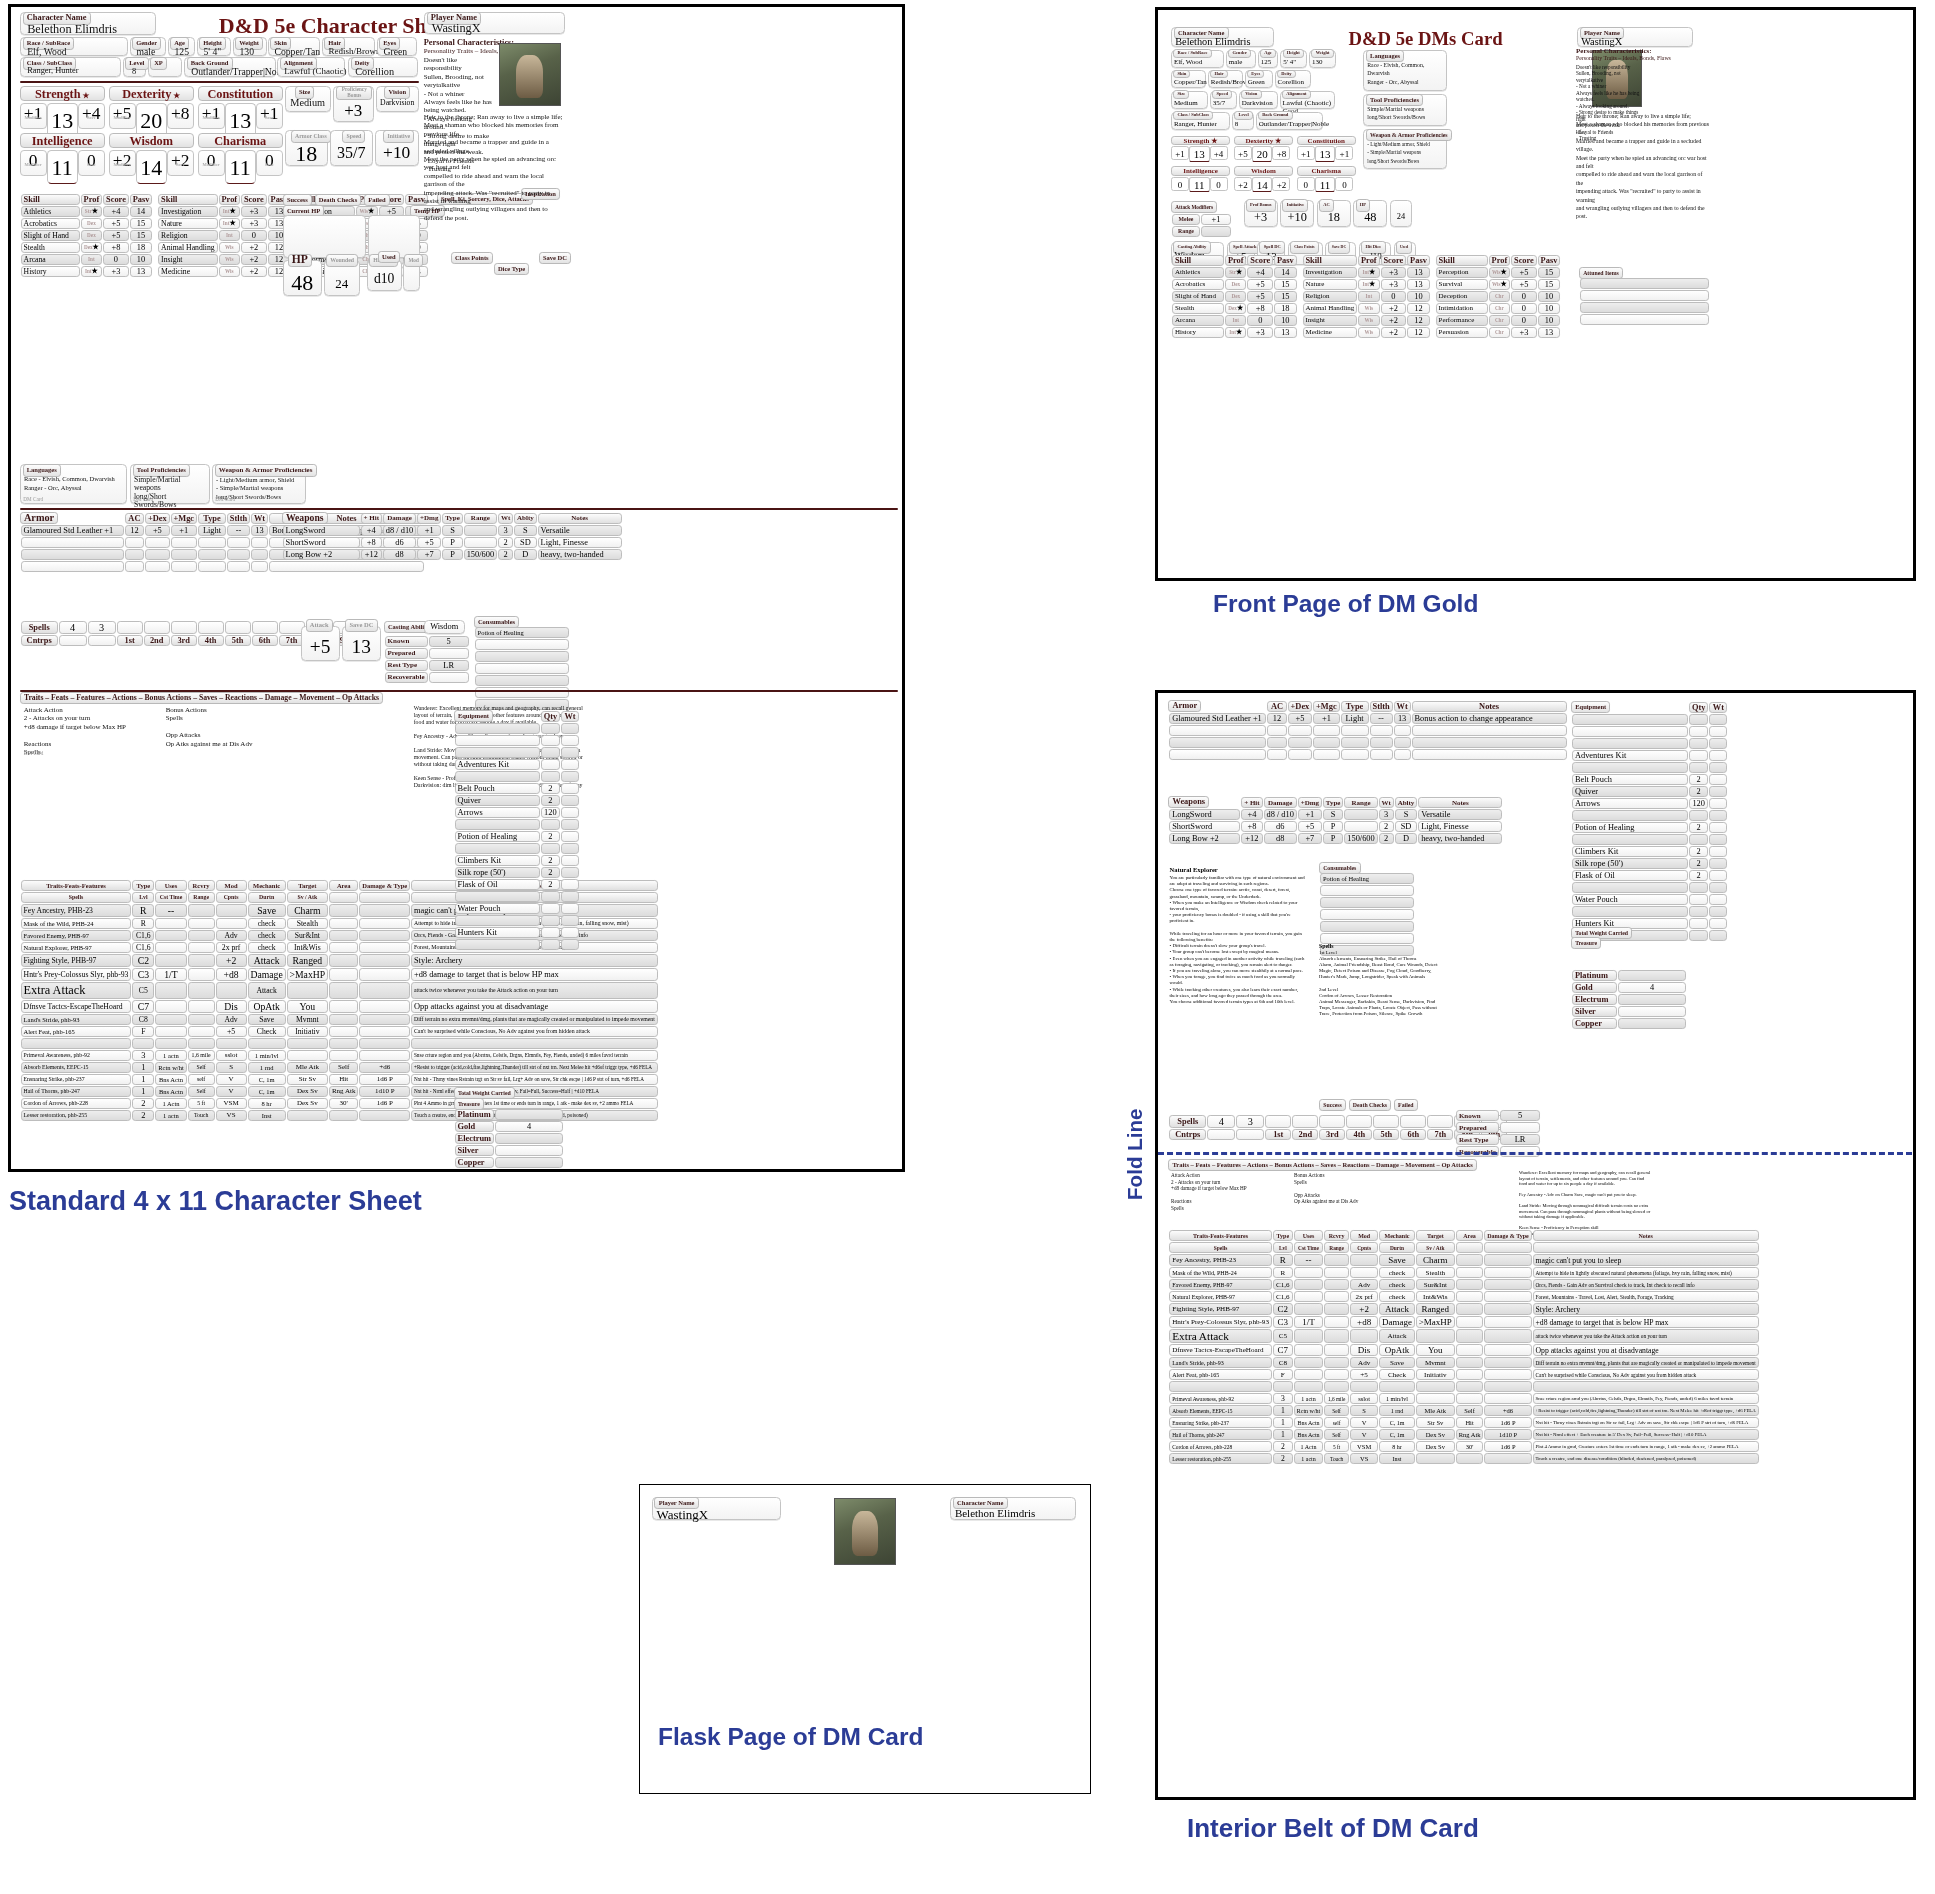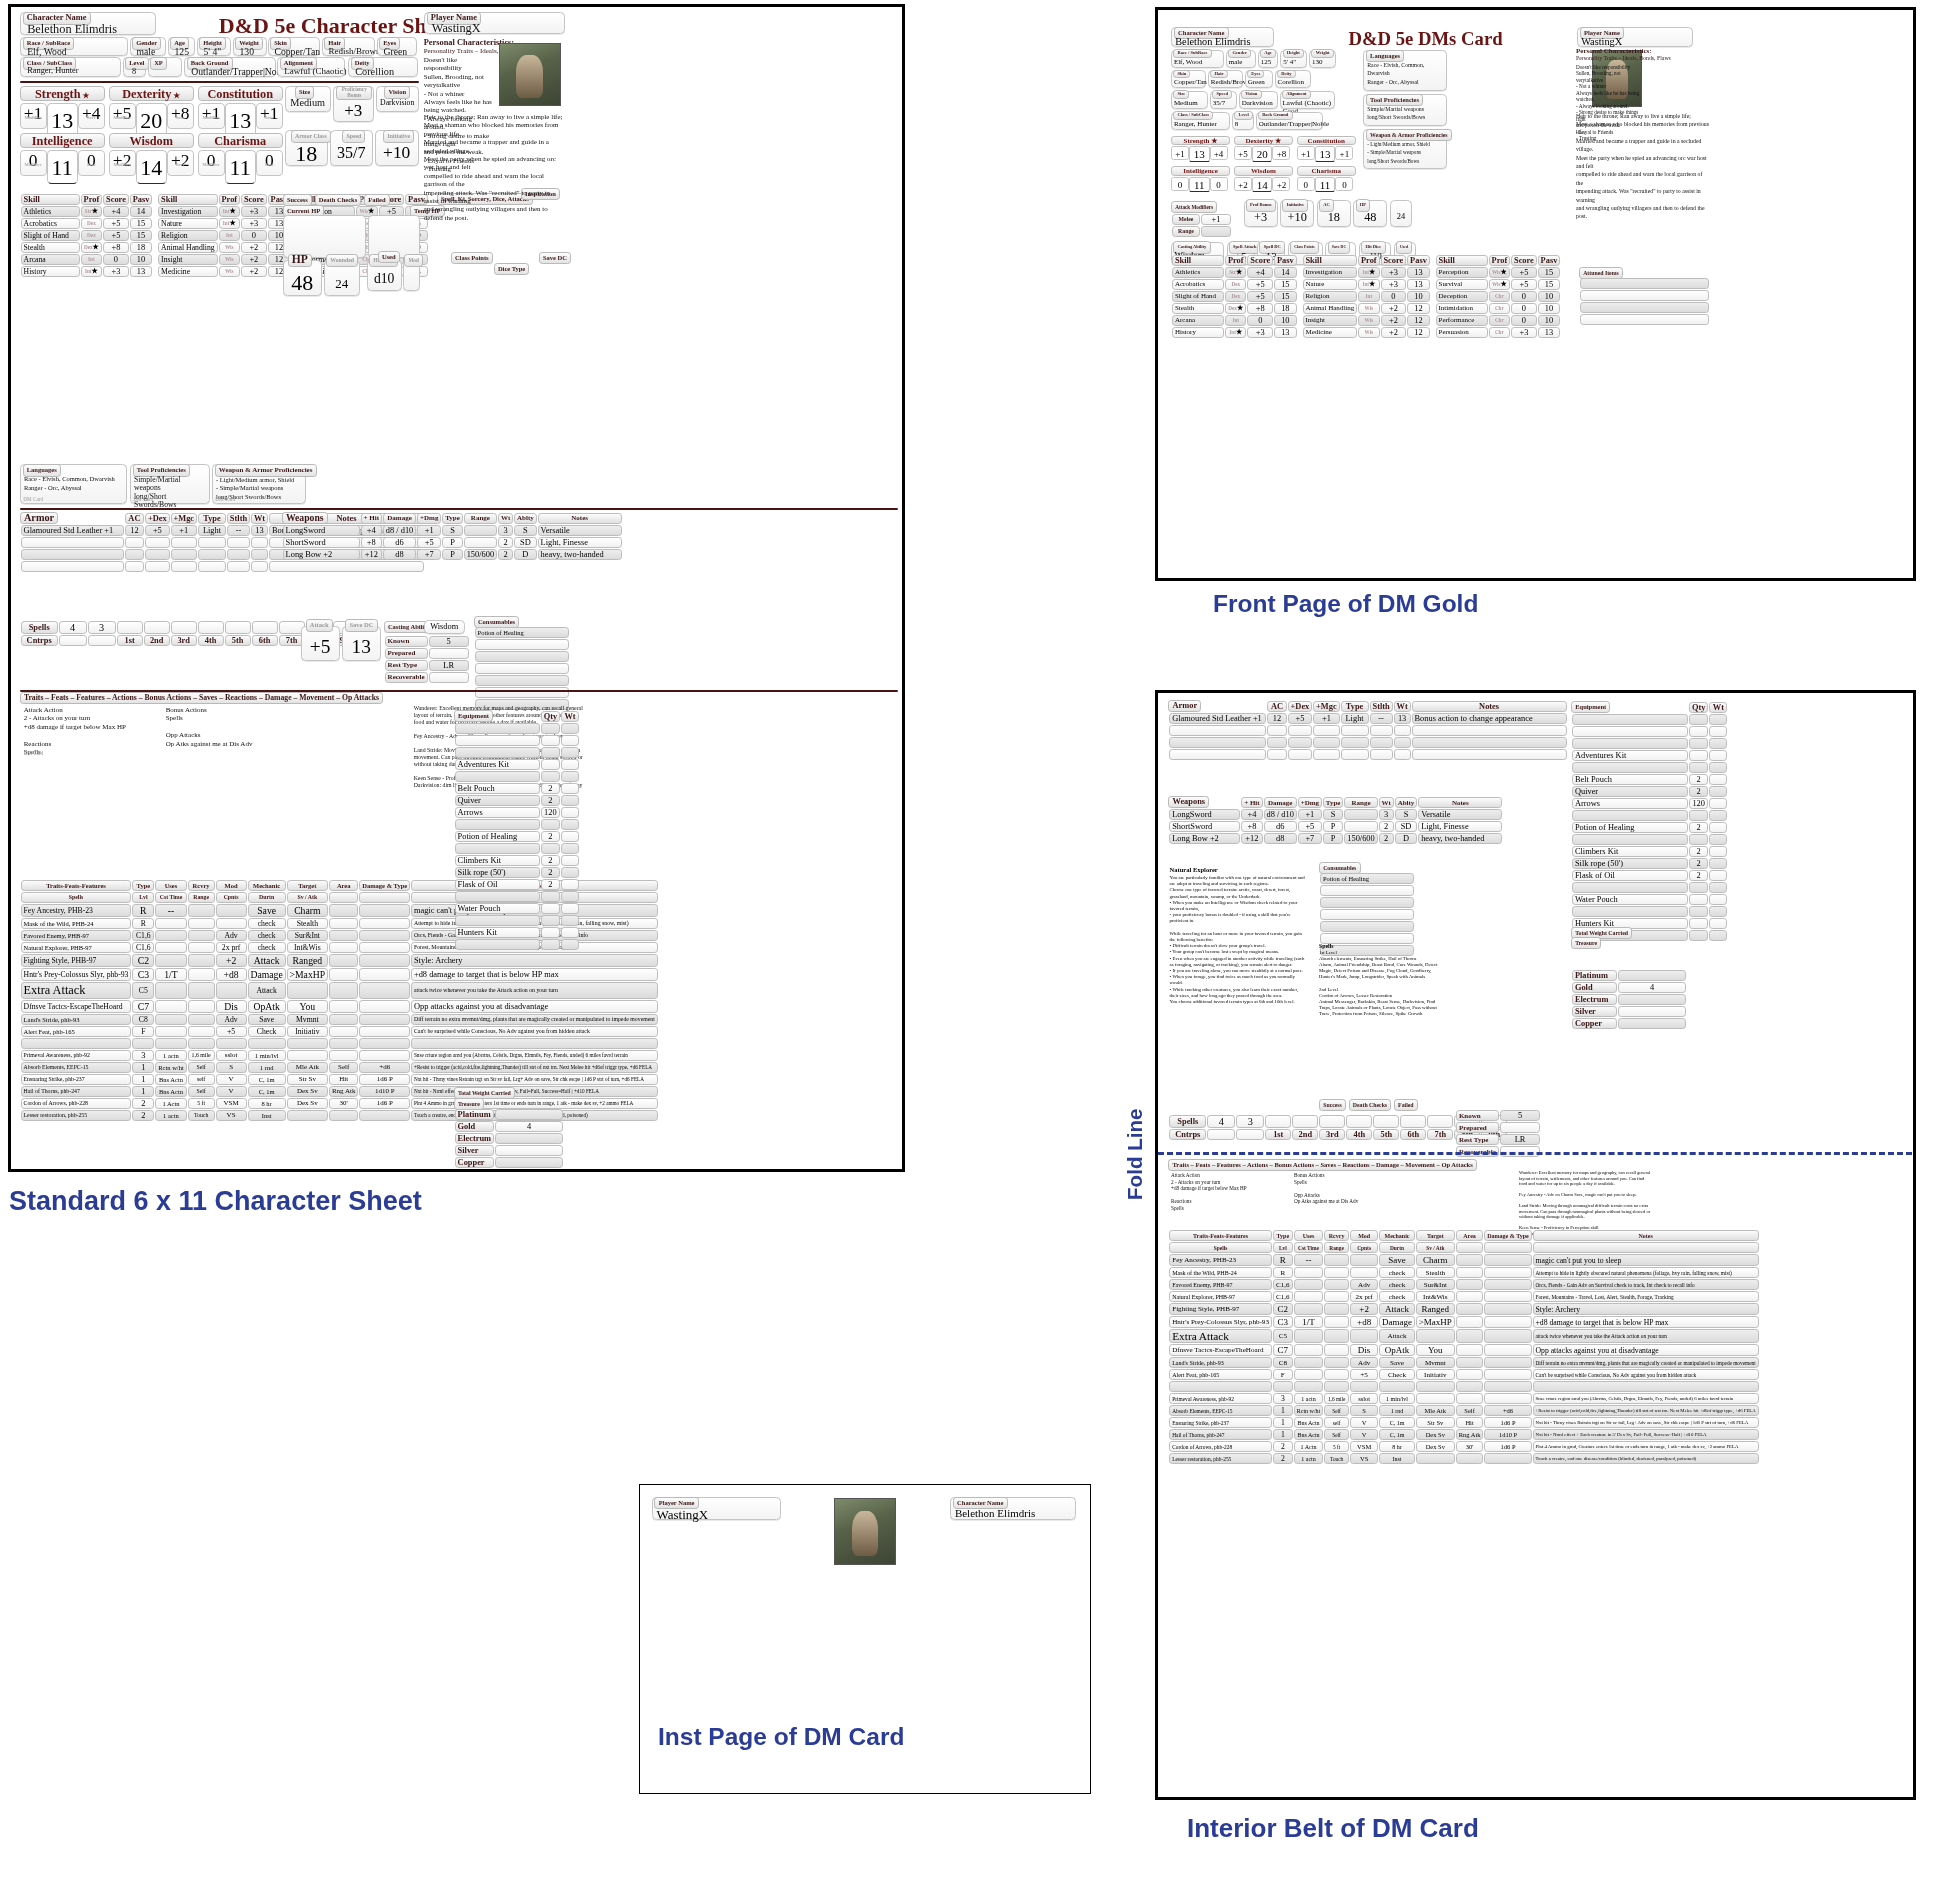--- a/index.html
+++ b/index.html
@@ -1085,21 +1085,21 @@
           </tr>
           <tr class="alt">
         <th style="width:36px;text-align:left">Copper</th>
         <td class="ctr" style="width:68px">&nbsp;</td>
           </tr>
         </tbody>
       </table>
     </div>
 </div>
 
-<div class="cap" style="left:9px; top:1186px; font-size:27px;">Standard 6 x 11 Character Sheet</div>
+<div class="cap" style="left:9px; top:1186px; font-size:27px;">Standard 4 x 11 Character Sheet</div>
 
 <div class="sheet" style="left:1155px; top:6.5px; width:761px; height:574px;">
   <div class="title" style="position:absolute;left:129px;top:18px;width:277px;text-align:center;font-size:18.7px;">D&amp;D 5e DMs Card</div>
 
   <div class="fld" style="position:absolute;left:13px;top:17px;width:103px;height:20.6px;">
     <span class="lbl sm" style="position:absolute;left:1.9px;top:-0.6px;">Character Name</span>
     <span style="position:absolute;left:3.2px;top:8.4px;font-size:10.3px;">Belethon Elimdris</span>
   </div>
   <div class="fld" style="position:absolute;left:419px;top:17px;width:116px;height:20.6px;">
     <span class="lbl sm" style="position:absolute;left:1.9px;top:-0.6px;">Player Name</span>
@@ -2179,14 +2179,14 @@
     <span class="lbl sm" style="position:absolute;left:1.9px;top:-0.6px;">Player Name</span>
     <span style="position:absolute;left:3.9px;top:9px;font-size:13px;">WastingX</span>
   </div>
   <div class="fld" style="position:absolute;left:310px;top:11.6px;width:126px;height:23px;">
     <span class="lbl sm" style="position:absolute;left:1.9px;top:-0.6px;">Character Name</span>
     <span style="position:absolute;left:3.9px;top:9px;font-size:11px;">Belethon Elimdris</span>
   </div>
   <div class="portrait" style="position:absolute;left:194px;top:13px;width:62px;height:67px;"></div>
 </div>
 
-<div class="cap" style="left:658px; top:1723px; font-size:24.5px;">Inst Page of DM Card</div>
+<div class="cap" style="left:658px; top:1723px; font-size:24.5px;">Flask Page of DM Card</div>
 
 
 </body></html>

